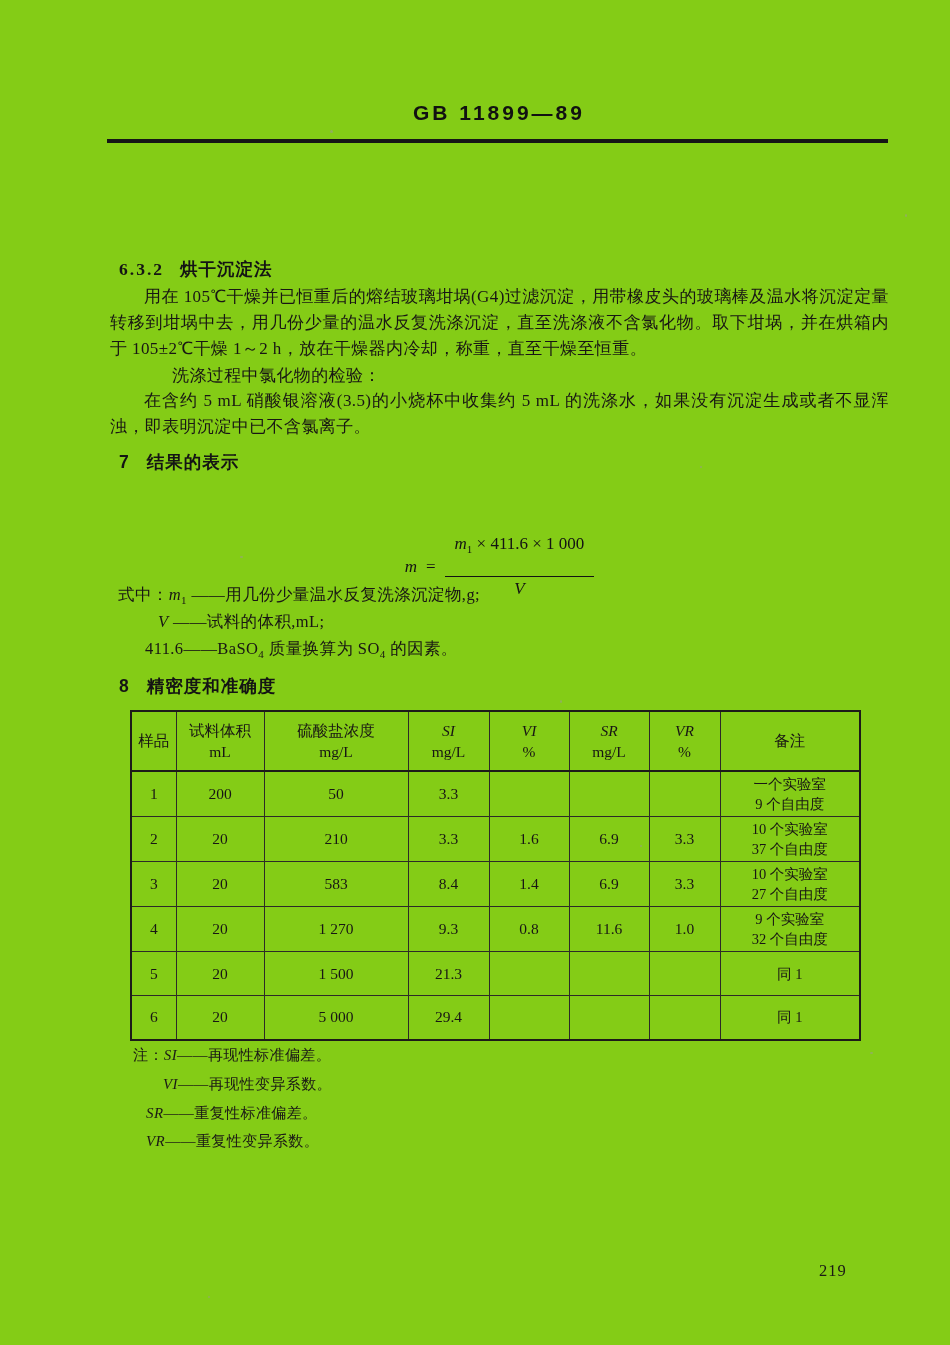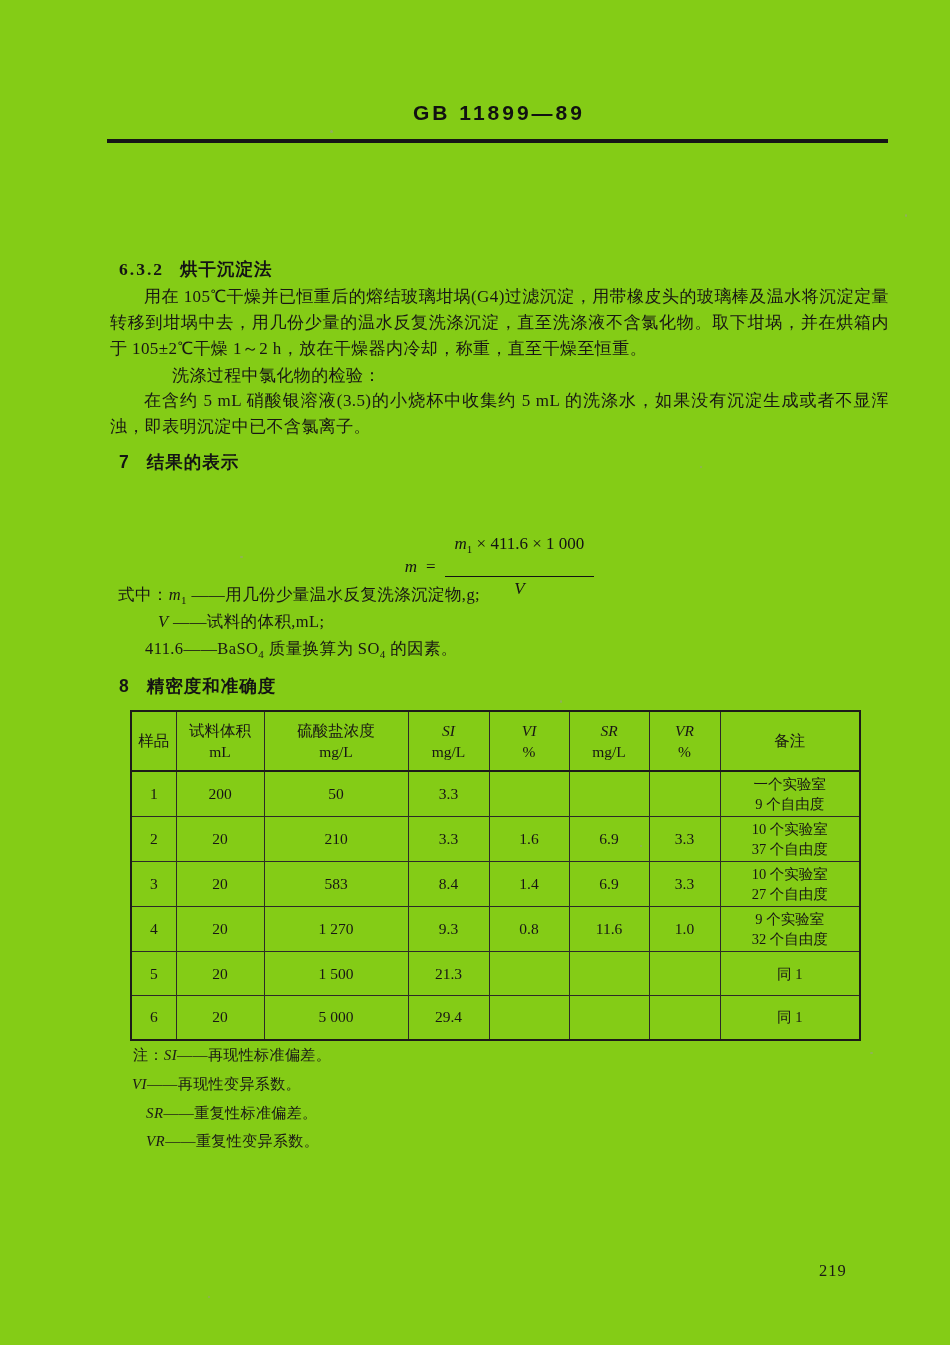--- a/index.html
+++ b/index.html
@@ -94,21 +94,21 @@
   .th-stack { display:flex; flex-direction:column; justify-content:center; gap:3px; line-height:18px; }
   .th-italic { font-style:italic; font-family:"Liberation Serif", serif; }
   .remark-cell { font-size:14.5px; line-height:20px; }
   
   .note-line {
     position:absolute; font-size:15px; color:#1b1916;
     letter-spacing:0.4px; white-space:nowrap;
   }
   .note-term { font-style:italic; }
   .n1 { top:1046px; left:133px; }
-  .n2 { top:1075px; left:132px; }
+  .n2 { top:1075px; left:163px; }
   .n3 { top:1104px; left:146px; }
   .n4 { top:1132px; left:146px; }
   .page-num {
     position:absolute; top:1261px; left:819px;
     font-size:16.5px; letter-spacing:1px; color:#1b1916;
   }
   
   .speck { position:absolute; background:#9a9a96; border-radius:50%; opacity:.55; }
 </style>
 </head>

